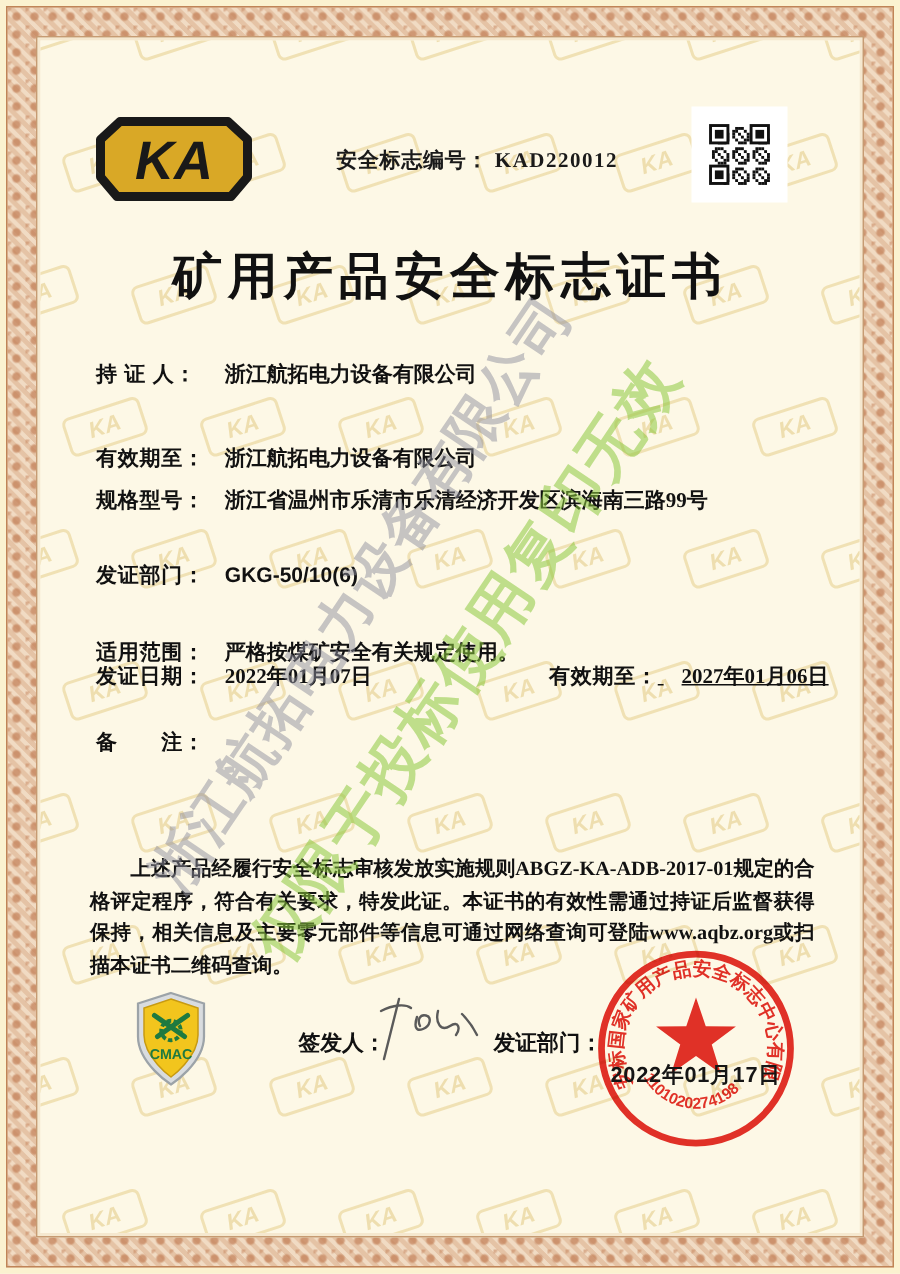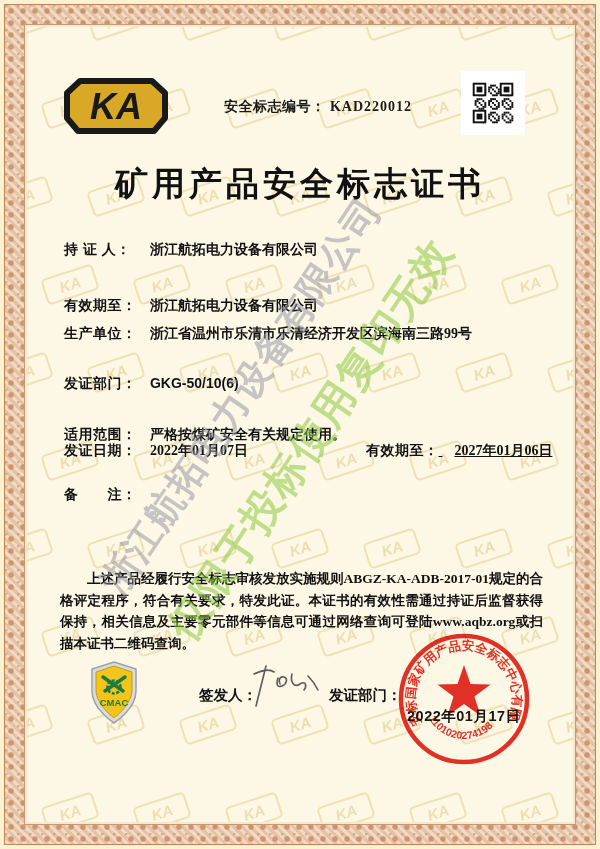--- a/index.html
+++ b/index.html
@@ -305,21 +305,21 @@
 
   <div class="abs row r0">
     <span class="lbl lblw">持 证 人：</span>
     <span class="val">浙江航拓电力设备有限公司</span>
   </div>
   <div class="abs row r2">
     <span class="lbl lblw">有效期至：</span>
     <span class="val">浙江航拓电力设备有限公司</span>
   </div>
   <div class="abs row r3">
-    <span class="lbl lblw">生产单位：</span>
+    <span class="lbl lblw">规格型号：</span>
     <span class="val">浙江省温州市乐清市乐清经济开发区滨海南三路99号</span>
   </div>
   <div class="abs row r5">
     <span class="lbl lblw">发证部门：</span>
     <span class="val">GKG-50/10(6)</span>
   </div>
   <div class="abs row r7">
     <span class="lbl lblw">适用范围：</span>
     <span class="val">严格按煤矿安全有关规定使用。</span>
   </div>

